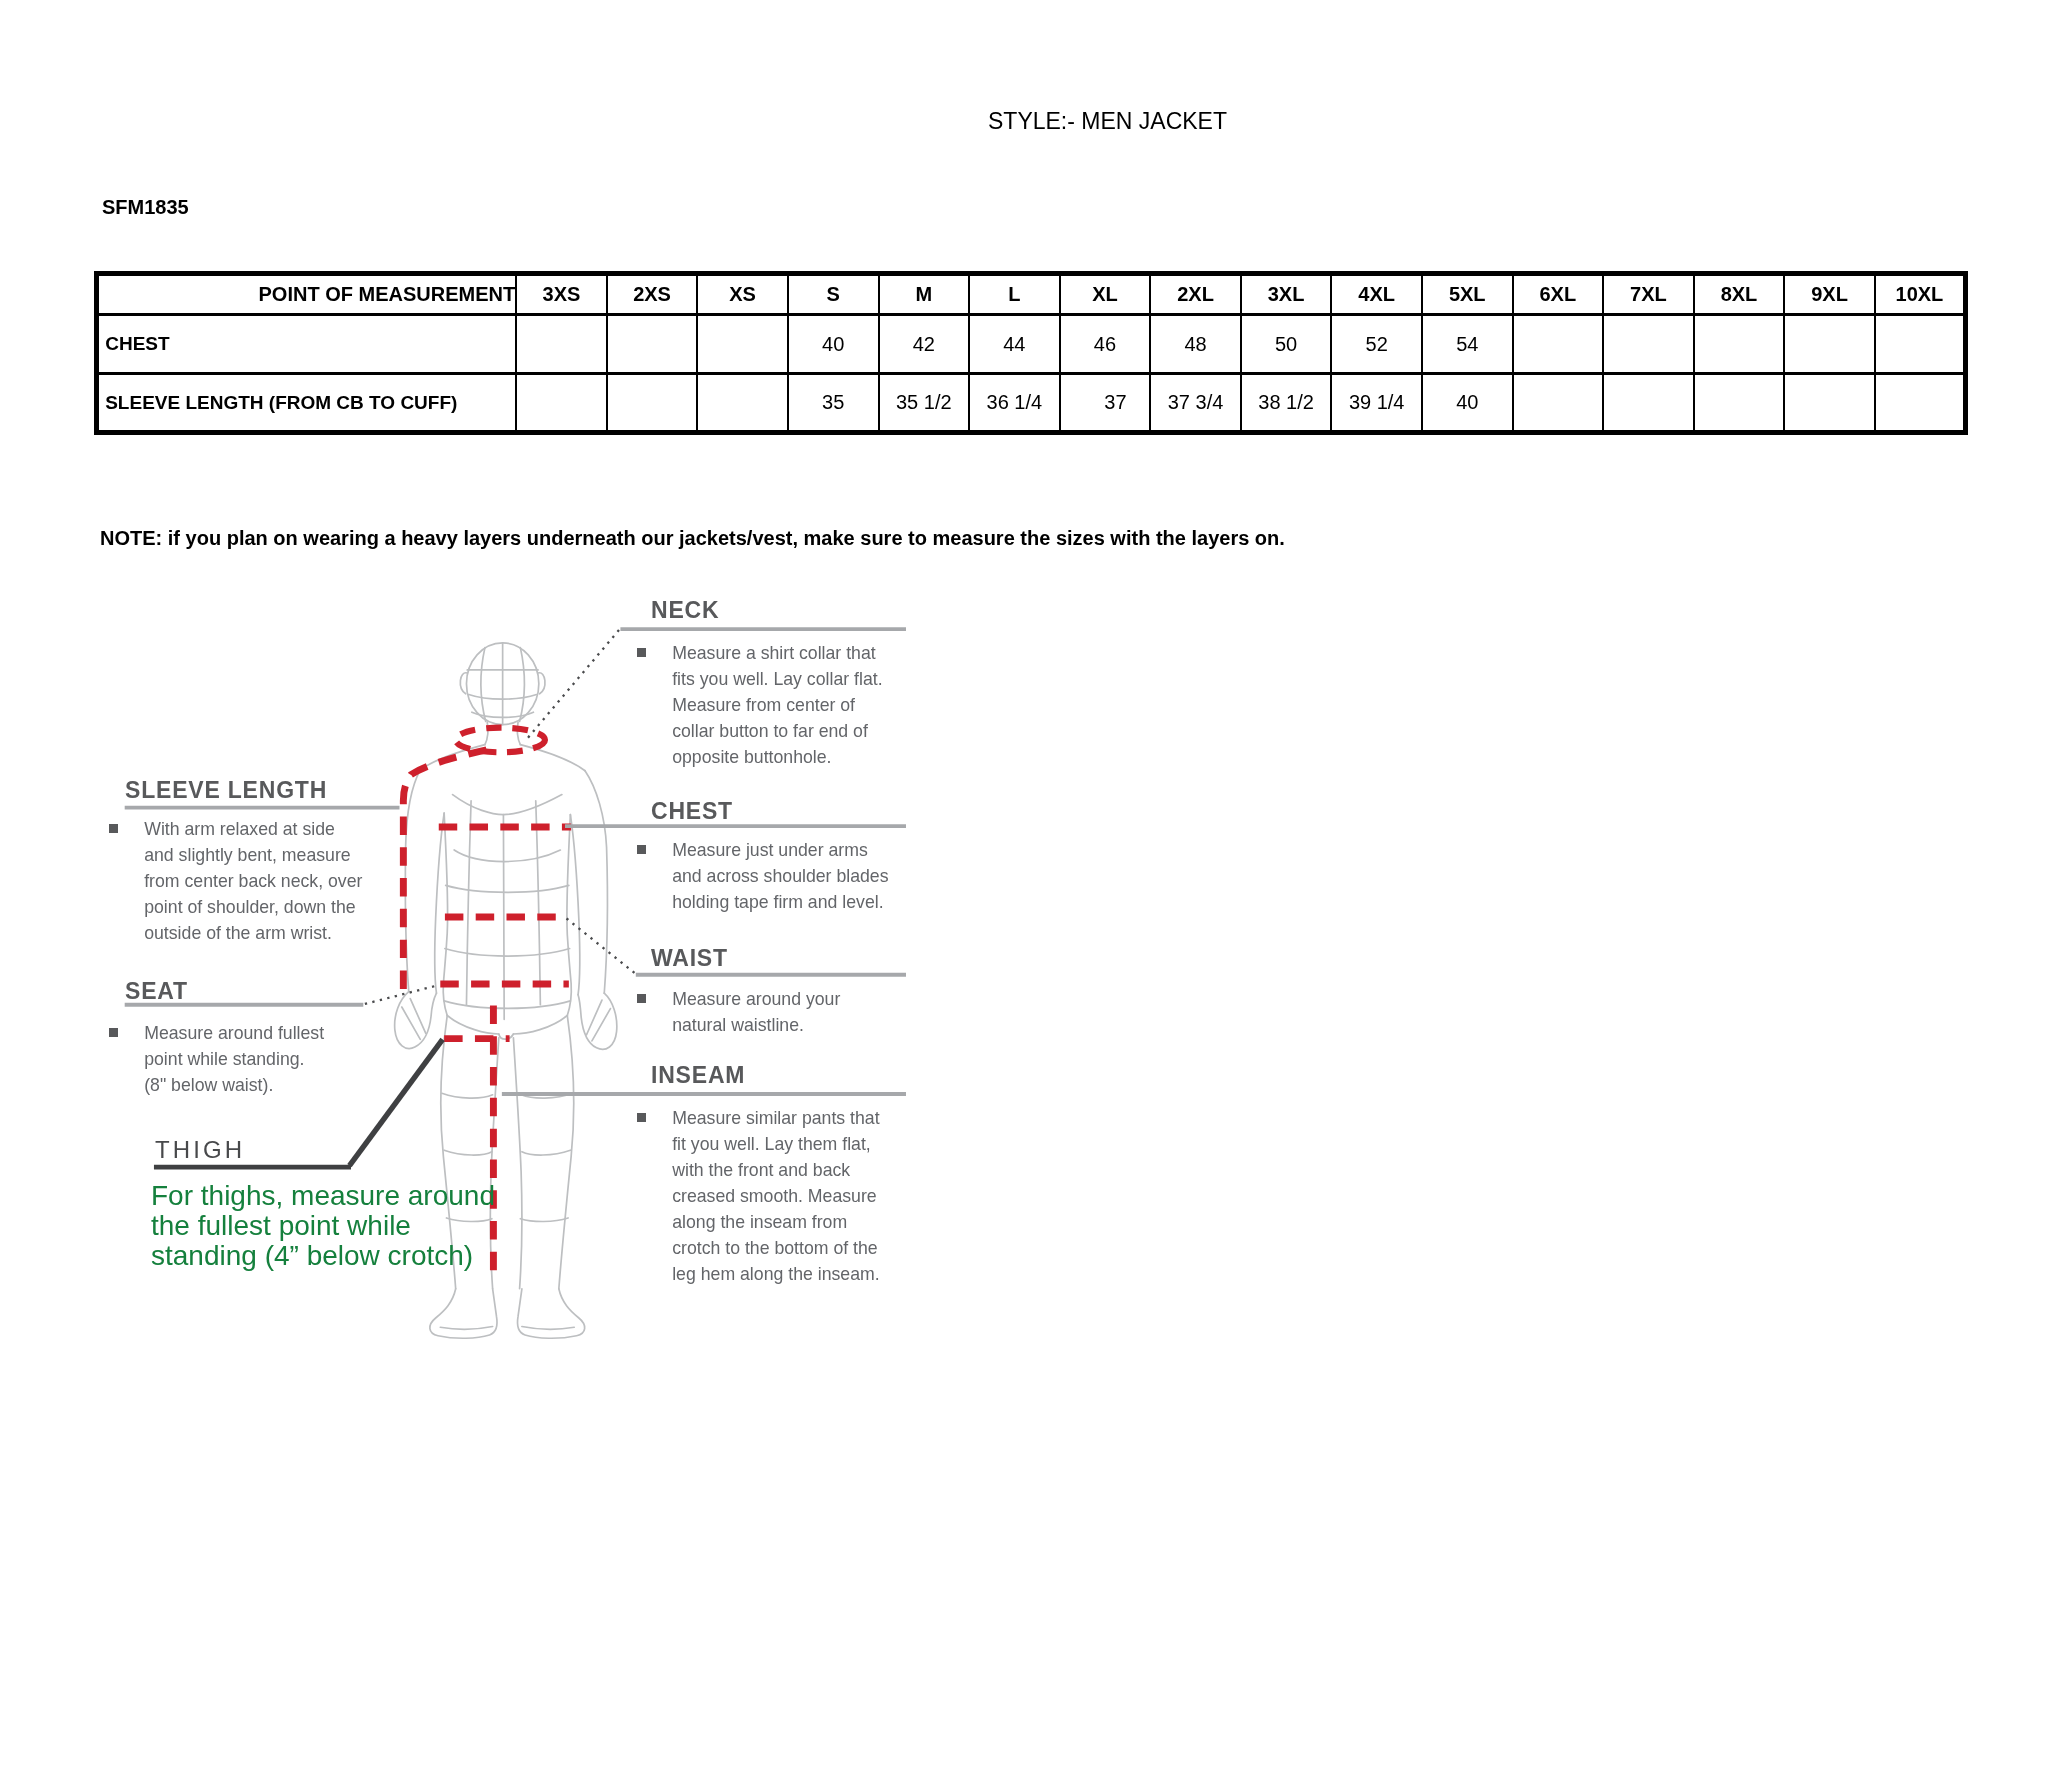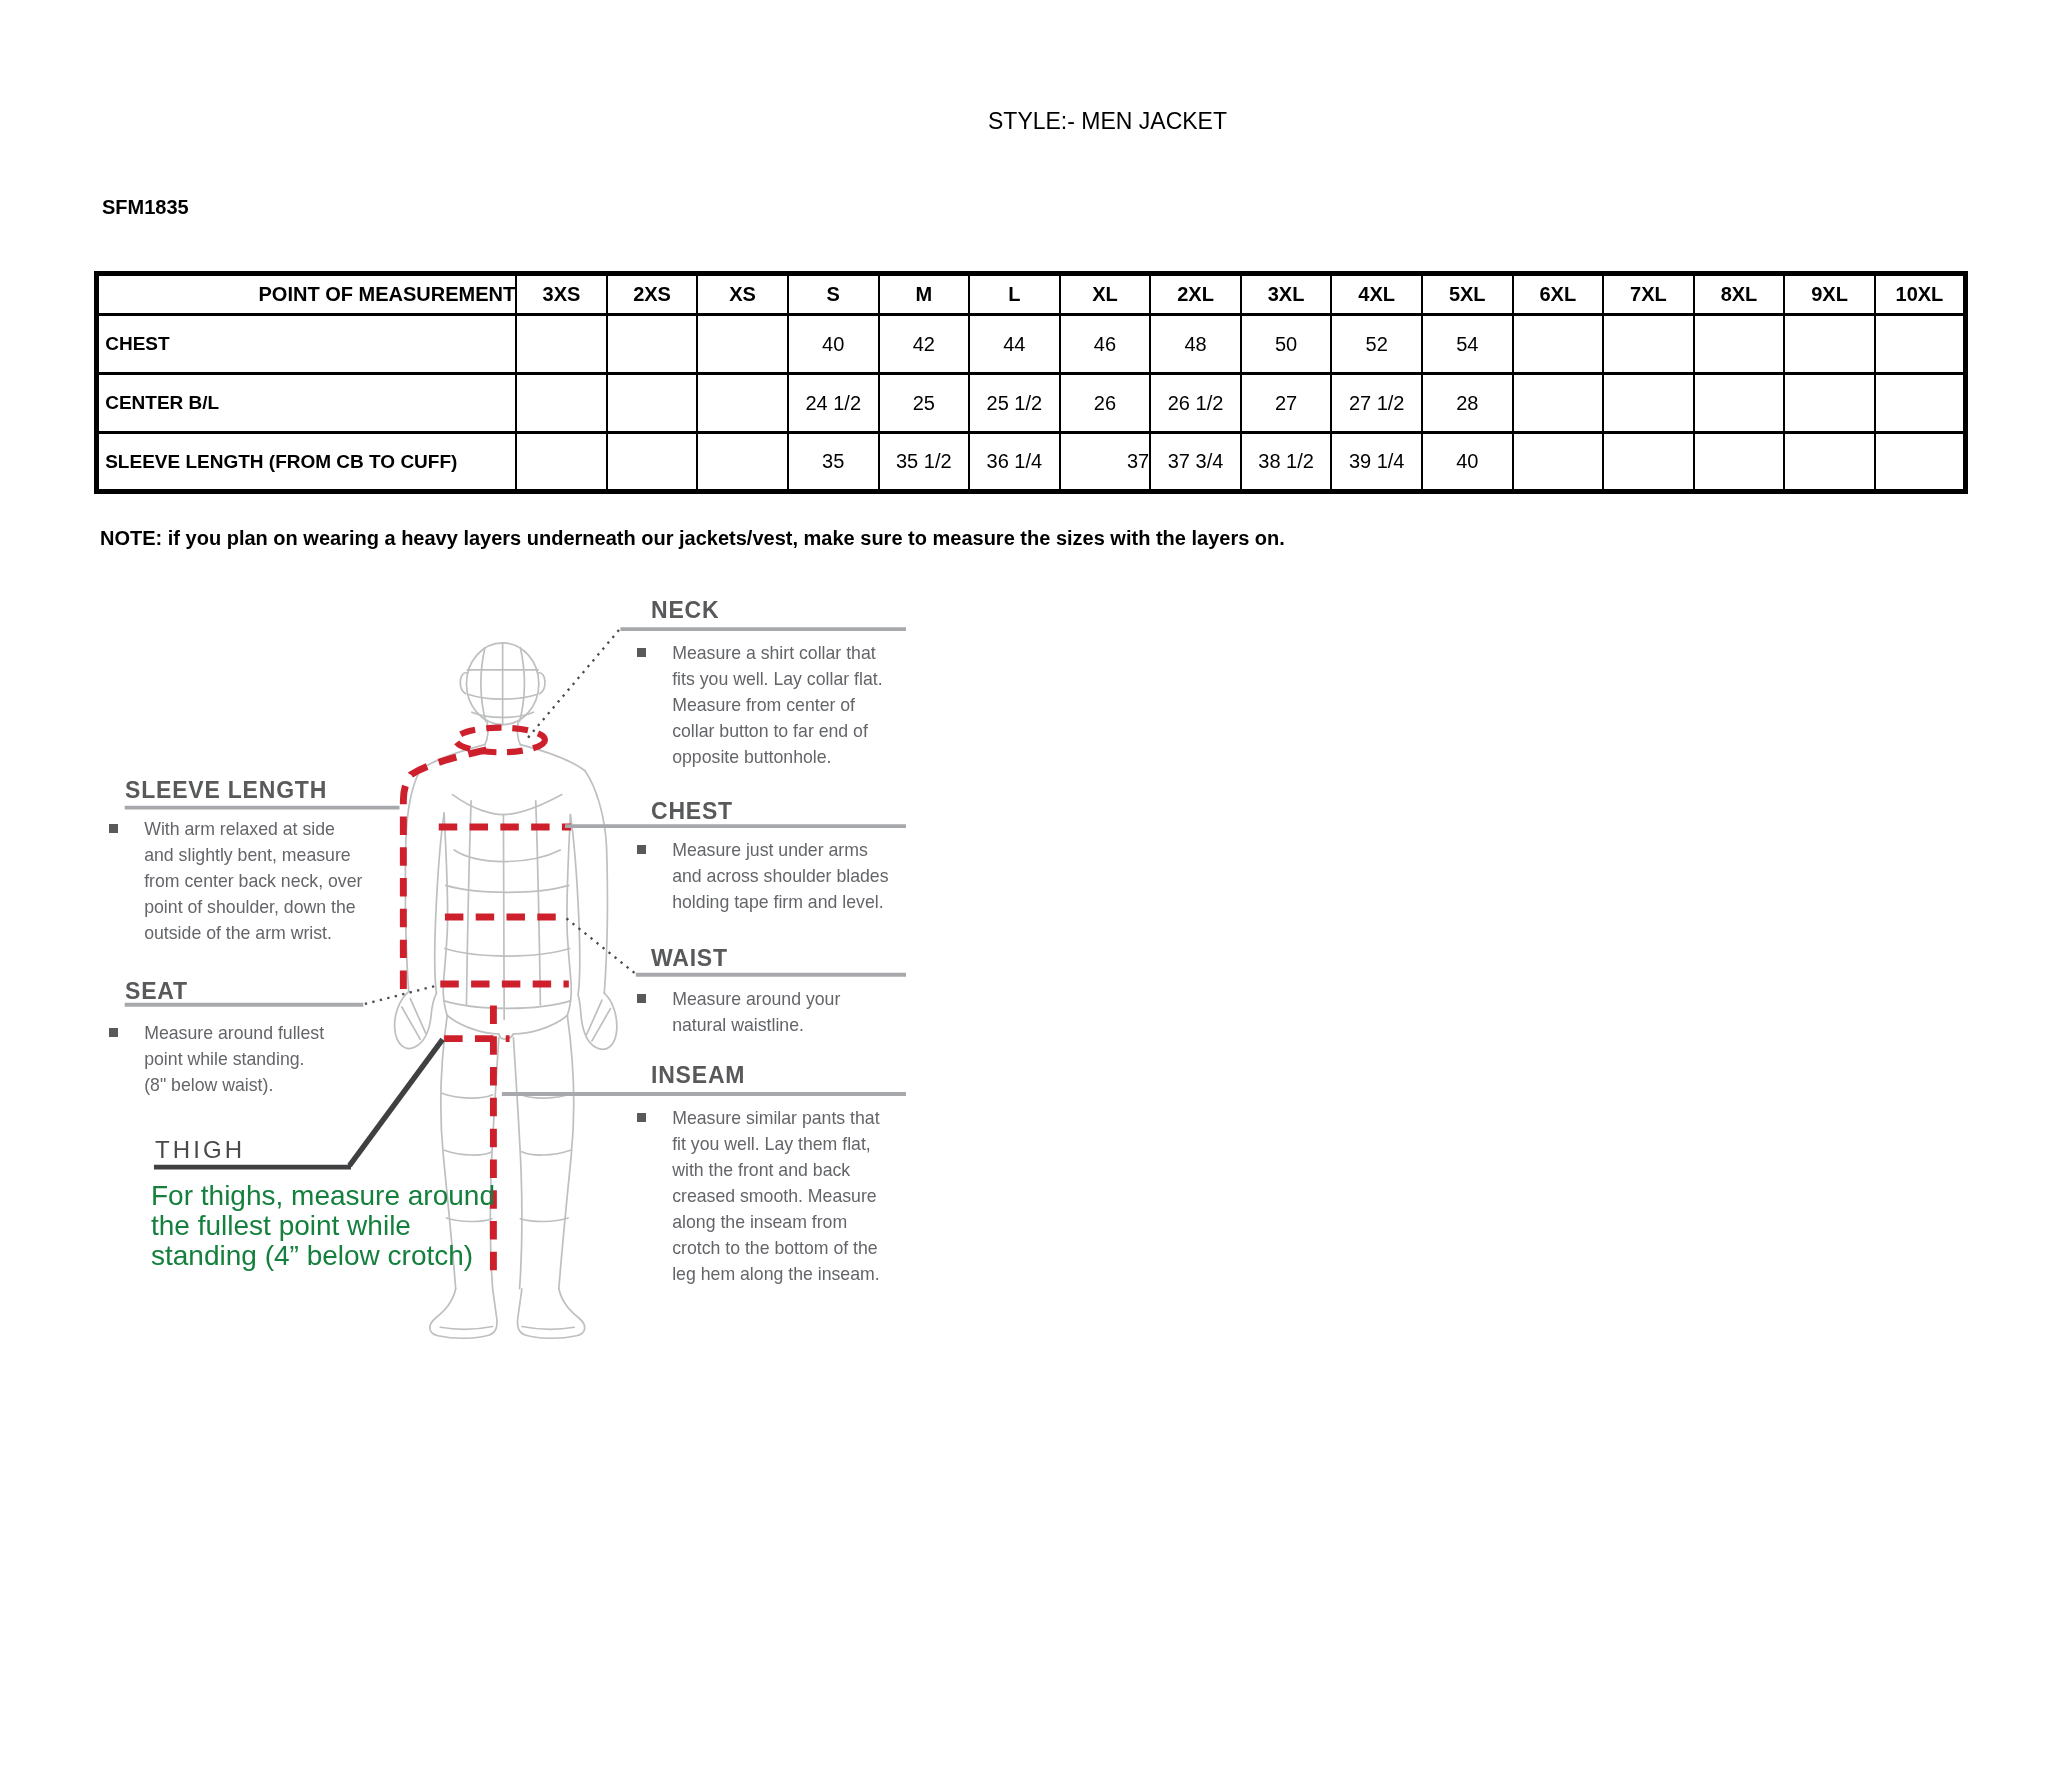--- a/index.html
+++ b/index.html
@@ -75,47 +75,28 @@
         <td>50</td>
         <td>52</td>
         <td>54</td>
         <td></td>
         <td></td>
         <td></td>
         <td></td>
         <td></td>
       </tr>
       <tr>
-        <td class="rowlabel">CENTER B/L</td>
-        <td></td>
-        <td></td>
-        <td></td>
-        <td>24 1/2</td>
-        <td>25</td>
-        <td>25 1/2</td>
-        <td>26</td>
-        <td>26 1/2</td>
-        <td>27</td>
-        <td>27 1/2</td>
-        <td>28</td>
-        <td></td>
-        <td></td>
-        <td></td>
-        <td></td>
-        <td></td>
-      </tr>
-      <tr>
         <td class="rowlabel">SLEEVE LENGTH (FROM CB TO CUFF)</td>
         <td></td>
         <td></td>
         <td></td>
         <td>35</td>
         <td>35 1/2</td>
         <td>36 1/4</td>
-        <td style="text-align: right; padding-left: 21px;">37</td>
+        <td style="text-align: center; padding-left: 21px;">37</td>
         <td>37 3/4</td>
         <td>38 1/2</td>
         <td>39 1/4</td>
         <td>40</td>
         <td></td>
         <td></td>
         <td></td>
         <td></td>
         <td></td>
       </tr>

